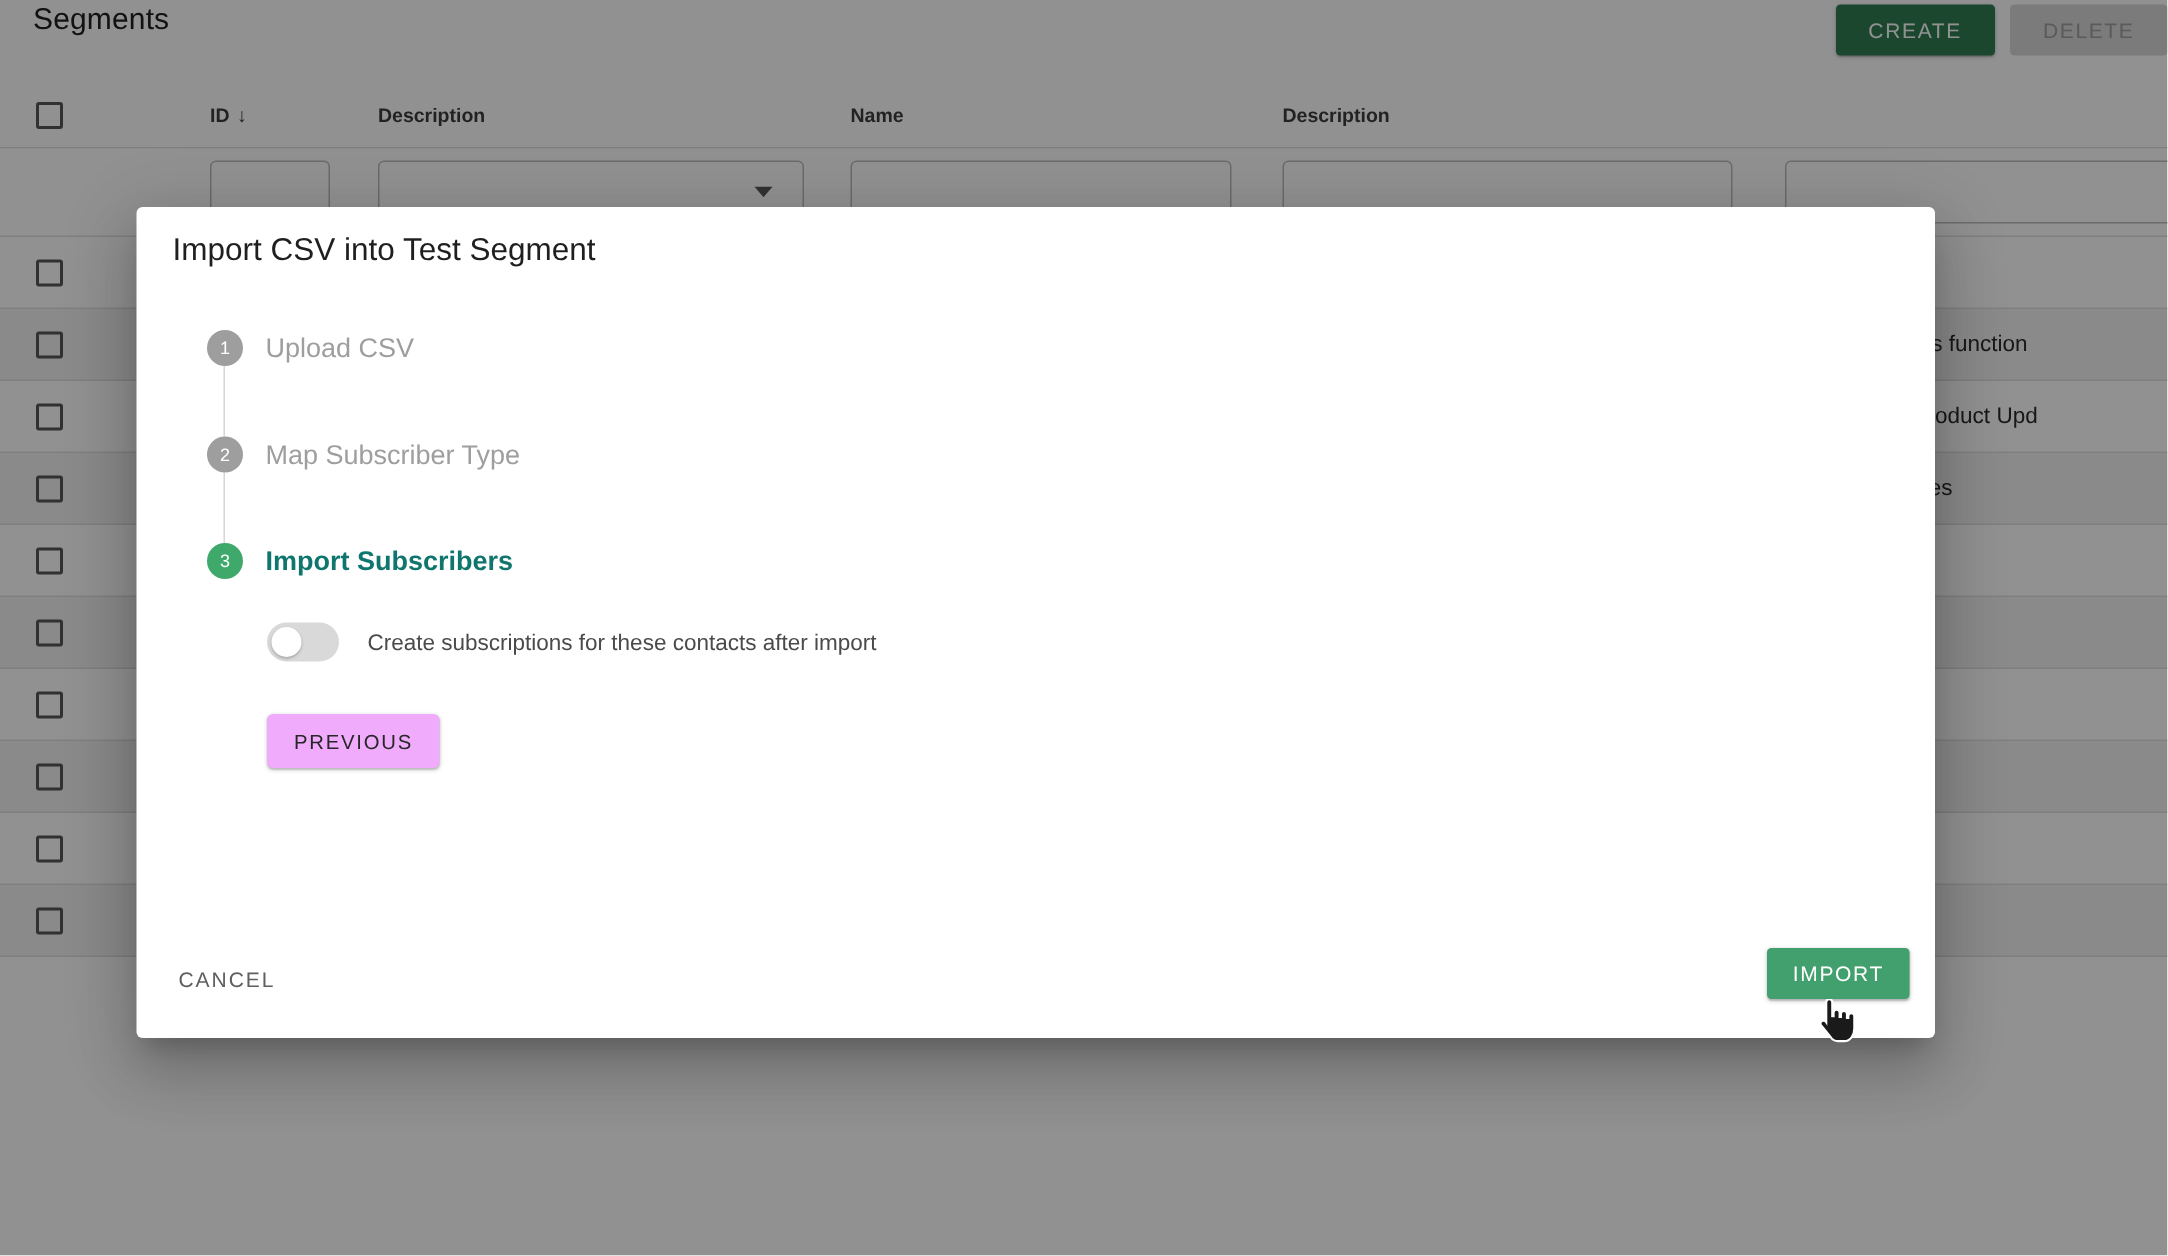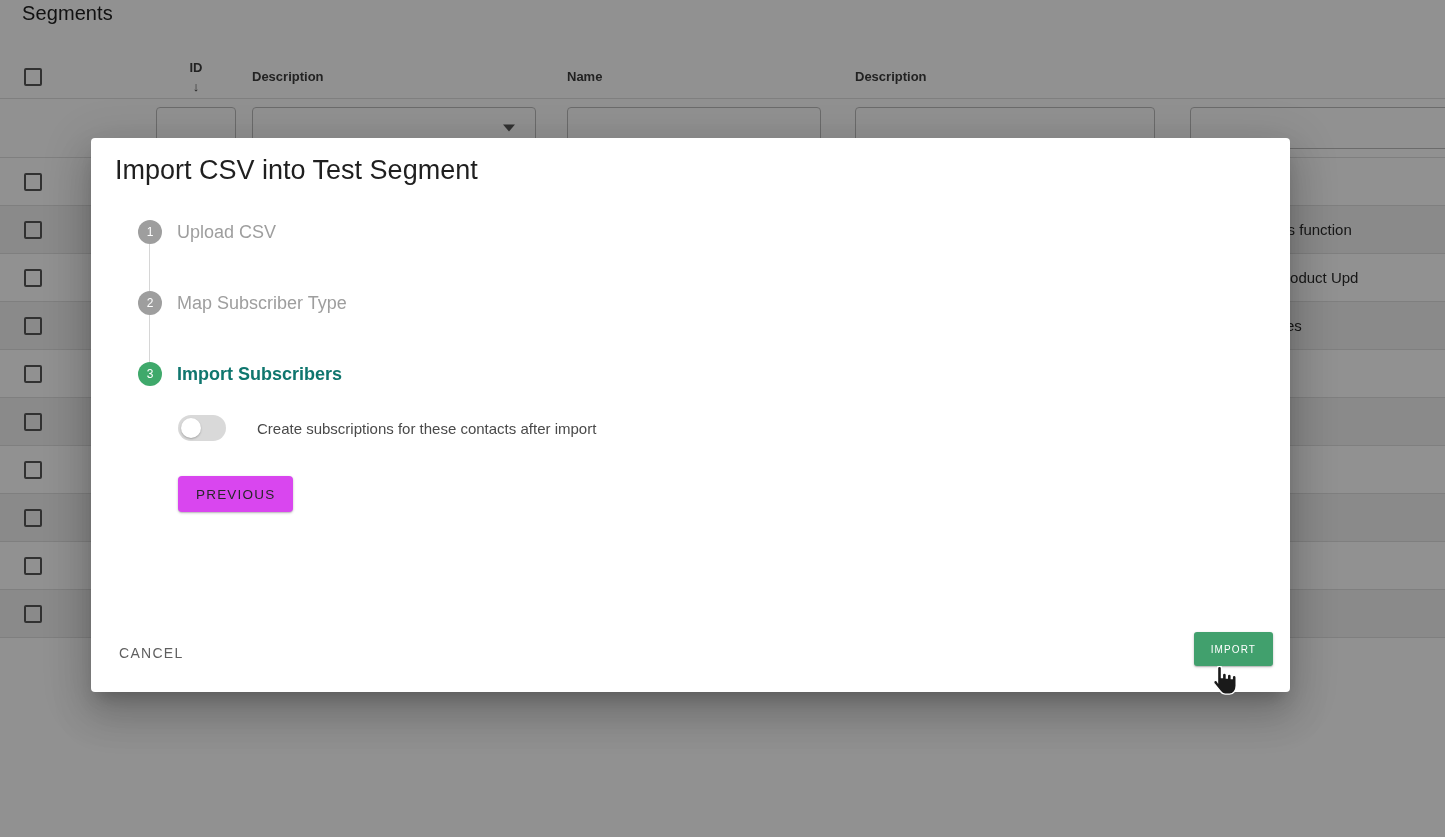--- a/index.html
+++ b/index.html
@@ -80,21 +80,21 @@
   }
   .th {
     font-size: 13px;
     color: #3c3c3c;
     font-weight: bold;
     display: flex;
     align-items: center;
     gap: 5px;
   }
   .col-check  { width: 140px; padding-left: 24px; box-sizing: border-box; }
-  .col-id     { width: 112px; flex-direction: column; }
+  .col-id     { width: 112px; }
   .col-pub    { width: 315px; }
   .col-type   { width: 288px; }
   .col-name   { width: 335px; }
   .col-desc   { width: 360px; }
 
   .chk {
     width: 18px;
     height: 18px;
     border: 2px solid #575757;
     border-radius: 2px;
@@ -174,21 +174,21 @@
     border-radius: 4px;
     box-shadow: 0 11px 15px -7px rgba(0,0,0,.2),
                 0 24px 38px 3px rgba(0,0,0,.14),
                 0 9px 46px 8px rgba(0,0,0,.12);
     box-sizing: border-box;
   }
   #modal-title {
     position: absolute;
     left: 24px;
     top: 17px;
-    font-size: 27px;
+    font-size: 21px;
     color: #1f1f1f;
     font-weight: 400;
     white-space: nowrap;
   }
 
   
   #stepper {
     position: absolute;
     left: 47px;
     top: 82px;
@@ -225,21 +225,21 @@
   
   #step-body {
     position: absolute;
     left: 87px;
     top: 272px;
     width: 900px;
   }
   .toggle-row {
     display: flex;
     align-items: center;
-    gap: 31px;
+    gap: 19px;
     height: 36px;
     margin-bottom: 30px;
   }
   .switch {
     width: 48px;
     height: 26px;
     border-radius: 13px;
     background: #d9d9d9;
     position: relative;
     flex: 0 0 auto;
@@ -258,21 +258,21 @@
   .toggle-label {
     font-size: 15px;
     color: #4a4a4a;
     white-space: nowrap;
   }
   #previous-button {
     height: 36px;
     padding: 0 18px;
     border: none;
     border-radius: 4px;
-    background: #d946ef;
+    background: #f0abfc;
     color: #272727;
     font-size: 13.5px;
     letter-spacing: 1.2px;
     font-family: "Liberation Sans", sans-serif;
     cursor: pointer;
     box-shadow: 0 1px 3px rgba(0,0,0,0.2), 0 1px 1px rgba(0,0,0,0.12);
   }
 
   
   #modal-footer {
@@ -298,21 +298,21 @@
   #import-button {
     position: absolute;
     right: 17px;
     top: 12px;
     height: 34px;
     padding: 0 17px;
     border: none;
     border-radius: 3px;
     background: #41a06d;
     color: #ffffff;
-    font-size: 10px;
+    font-size: 14px;
     letter-spacing: 1.1px;
     font-family: "Liberation Sans", sans-serif;
     cursor: pointer;
     box-shadow: 0 1px 3px rgba(0,0,0,0.22), 0 1px 1px rgba(0,0,0,0.14);
   }
 
   
   #cursor {
     position: absolute;
     left: 1210px;
@@ -322,20 +322,24 @@
     pointer-events: none;
   }
 </style>
 </head>
 <body>
 
 <div id="bg-page">
 
   <div id="page-title">Segments</div>
 
+  <div id="top-actions">
+    <button class="top-btn primary">CREATE</button>
+    <button class="top-btn disabled">DELETE</button>
+  </div>
 
   <div id="seg-table">
 
     <div class="thead">
       <div class="th col-check">
         <span class="chk"></span>
       </div>
       <div class="th col-id">
         <span>ID</span>
         <span class="sort-arrow">↓</span>

